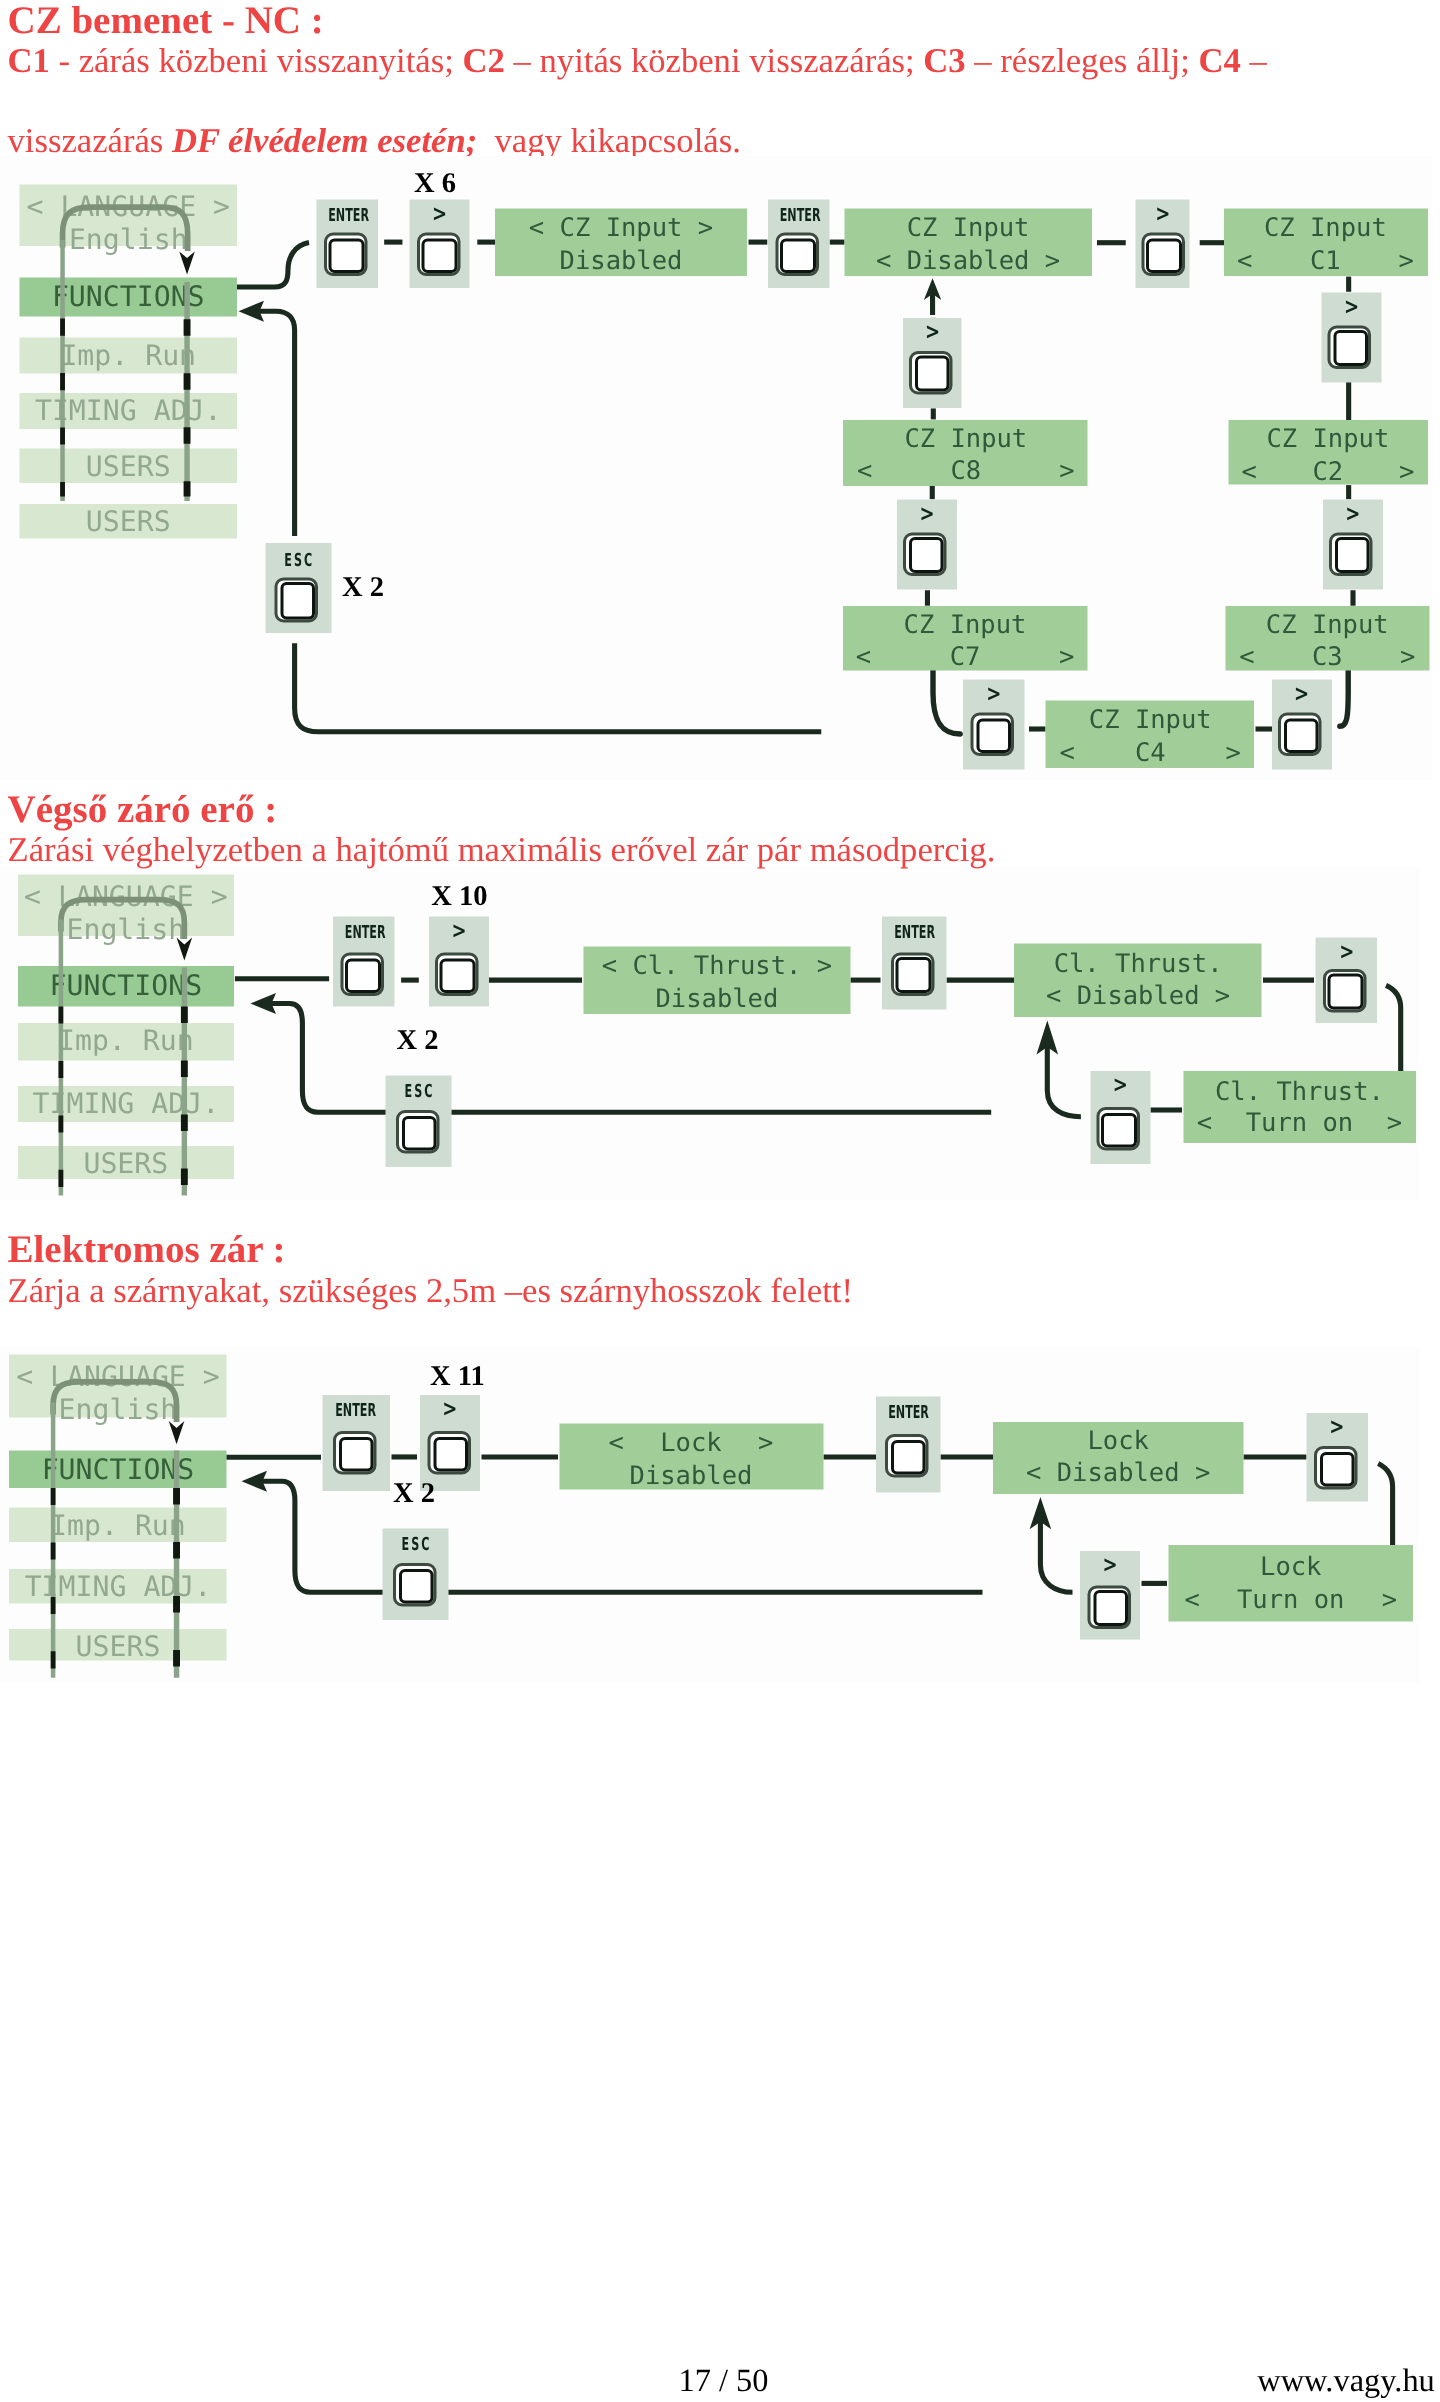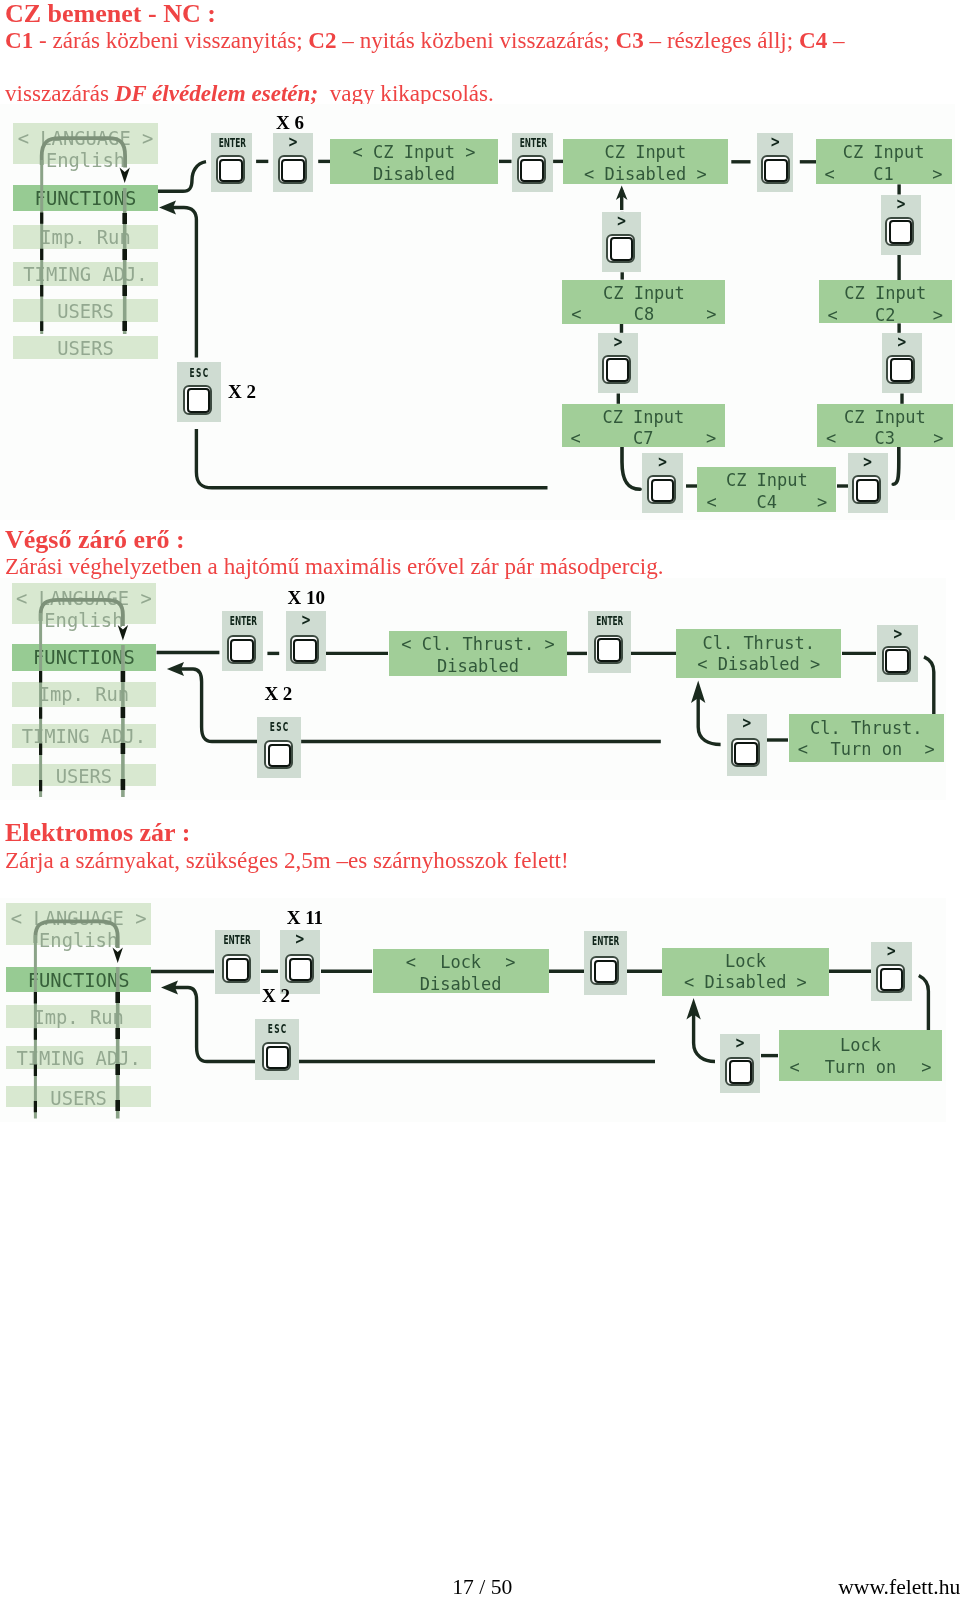--- a/index.html
+++ b/index.html
@@ -503,14 +503,14 @@
   <div class="key" style="left:255.0px;top:1019.0px;width:44.0px;height:61.0px;">
     <div class="key-cap esc" style="top:4px;">ESC</div>
     <div class="key-btn" style="left:7px;top:23px;width:29px;height:29px;">
         <i></i>
       </div>
   </div>
   <div class="xlab" style="left:262px;top:986px;">X 2</div>
 
   <div class="footer" style="left:7px;top:1576px;margin-top:34px;">ZLJ24 leírás</div>
   <div class="footer" style="left:452.3px;top:1576px;">17 / 50</div>
-  <div class="footer" style="left:838.2px;top:1576px;">www.felett.hu</div>
+  <div class="footer" style="left:838.2px;top:1576px;">www.vagy.hu</div>
 </div>
 
 </body></html>

